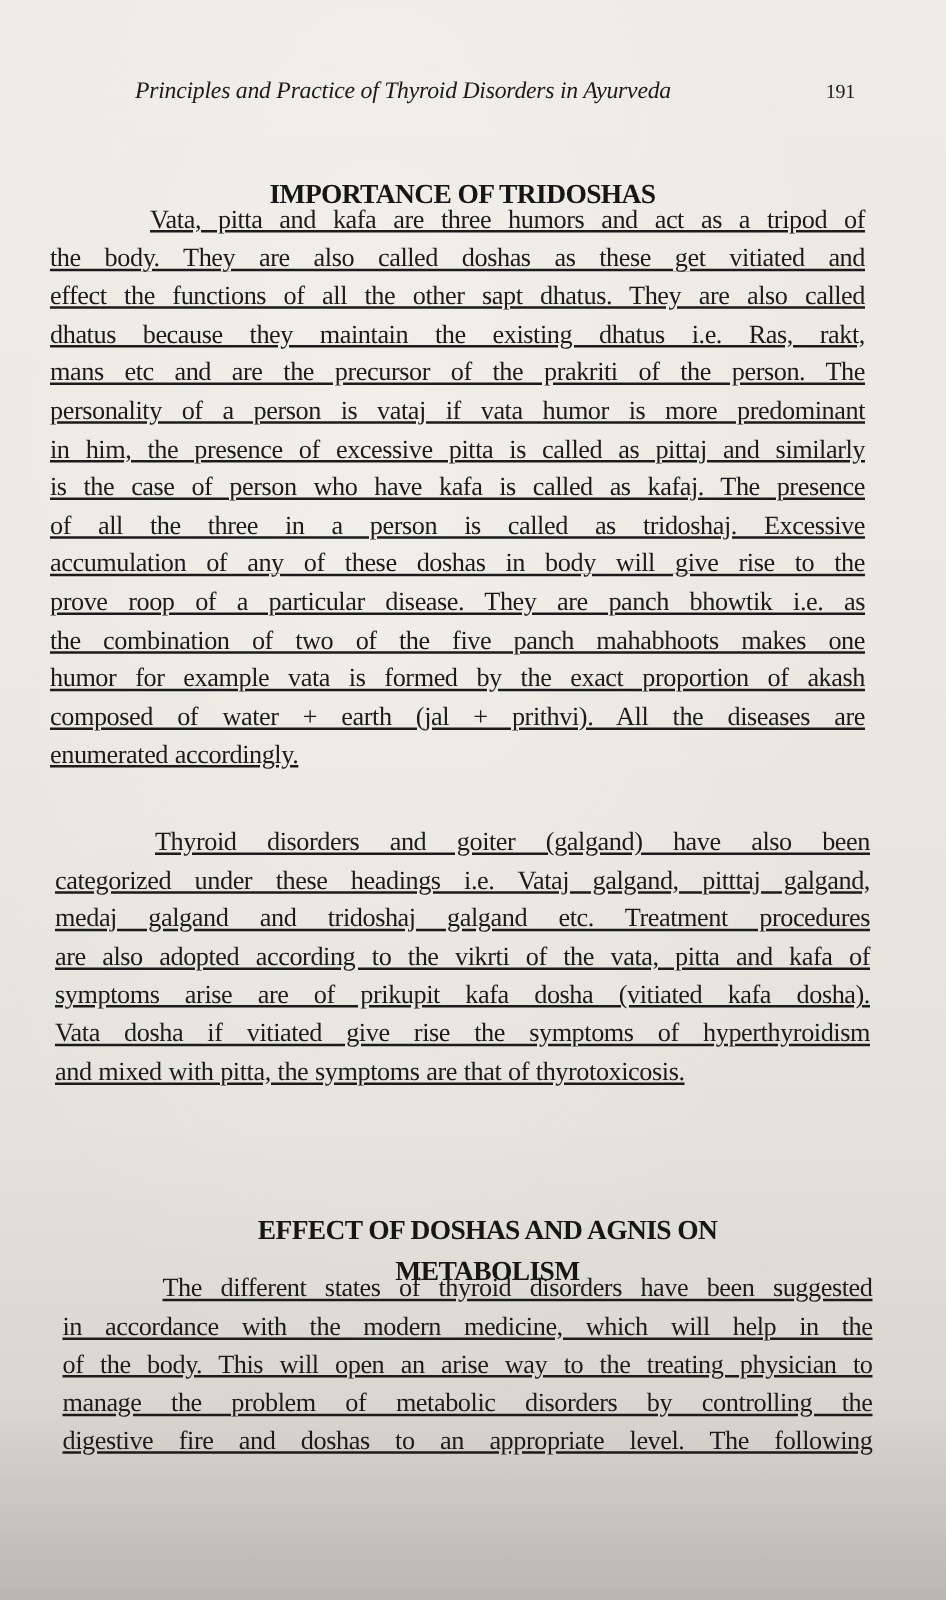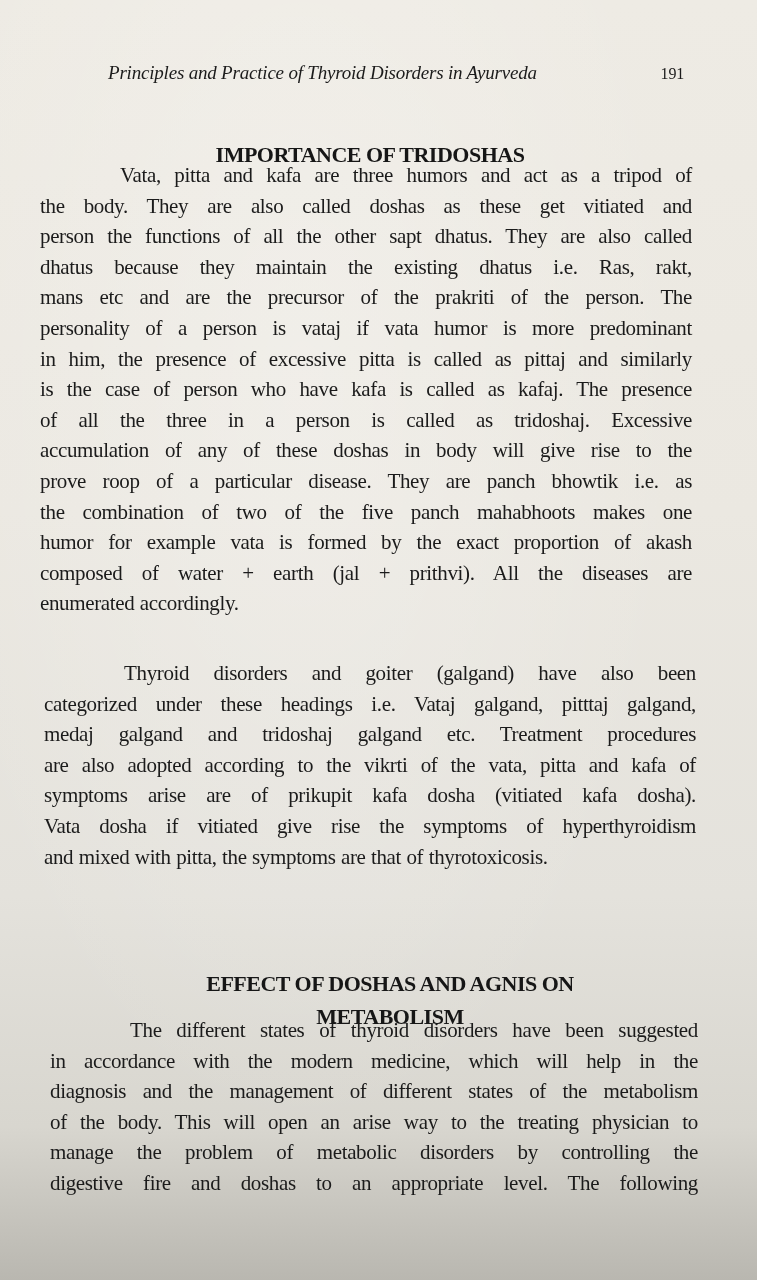--- a/index.html
+++ b/index.html
@@ -64,20 +64,21 @@
       line-height: 30.6px;
       text-align: justify;
       letter-spacing: -0.35px;
       word-spacing: 0.5px;
     }
     .para .line {
       display: block;
       text-align: justify;
       text-align-last: justify;
       white-space: nowrap;
+      text-decoration: underline;
     }
     .para .line.last {
       text-align-last: left;
     }
     .para-1 {
       top: 160px;
       left: 40px;
       width: 652px;
     }
     .para-2 {
@@ -102,21 +103,21 @@
 <div class="running-header">
   <span class="title">Principles and Practice of Thyroid Disorders in Ayurveda</span>
   <span class="page-no">191</span>
 </div>
 
 <div class="heading heading-1">IMPORTANCE OF TRIDOSHAS</div>
 
 <div class="para para-1">
   <span class="line indent">Vata, pitta and kafa are three humors and act as a tripod of</span>
   <span class="line">the body. They are also called doshas as these get vitiated and</span>
-  <span class="line">person the functions of all the other sapt dhatus. They are also called</span>
+  <span class="line">effect the functions of all the other sapt dhatus. They are also called</span>
   <span class="line">dhatus because they maintain the existing dhatus i.e. Ras, rakt,</span>
   <span class="line">mans etc and are the precursor of the prakriti of the person. The</span>
   <span class="line">personality of a person is vataj if vata humor is more predominant</span>
   <span class="line">in him, the presence of excessive pitta is called as pittaj and similarly</span>
   <span class="line">is the case of person who have kafa is called as kafaj. The presence</span>
   <span class="line">of all the three in a person is called as tridoshaj. Excessive</span>
   <span class="line">accumulation of any of these doshas in body will give rise to the</span>
   <span class="line">prove roop of a particular disease. They are panch bhowtik i.e. as</span>
   <span class="line">the combination of two of the five panch mahabhoots makes one</span>
   <span class="line">humor for example vata is formed by the exact proportion of akash</span>
@@ -135,17 +136,16 @@
 </div>
 
 <div class="heading heading-2">
   <div>EFFECT OF DOSHAS AND AGNIS ON</div>
   <div>METABOLISM</div>
 </div>
 
 <div class="para para-3">
   <span class="line indent">The different states of thyroid disorders have been suggested</span>
   <span class="line">in accordance with the modern medicine, which will help in the</span>
-  <span class="line">diagnosis and the management of different states of the metabolism</span>
   <span class="line">of the body. This will open an arise way to the treating physician to</span>
   <span class="line">manage the problem of metabolic disorders by controlling the</span>
   <span class="line">digestive fire and doshas to an appropriate level. The following</span>
 </div>
 
 </body></html>

